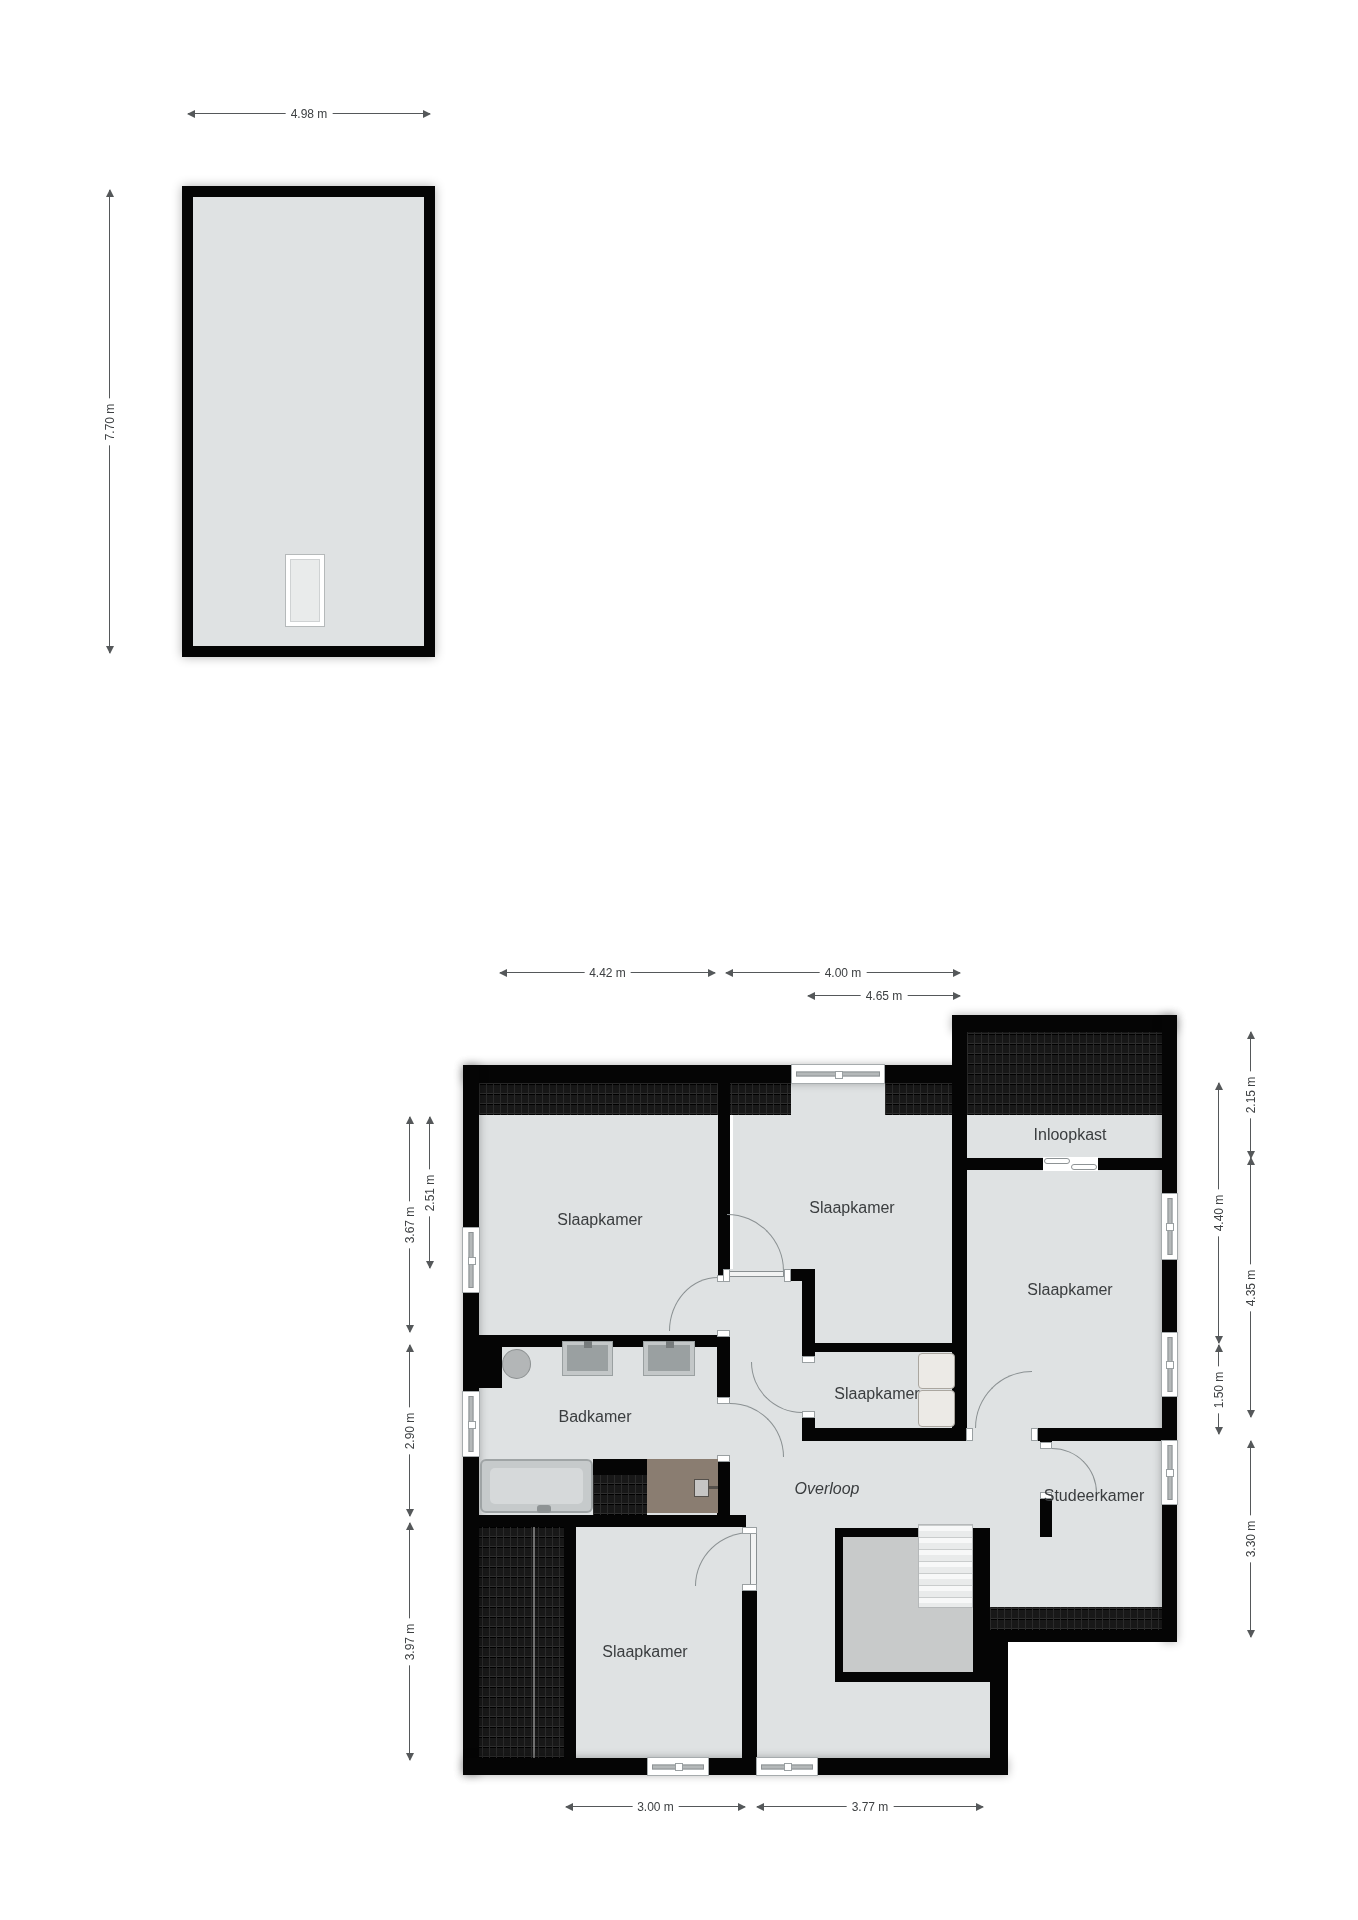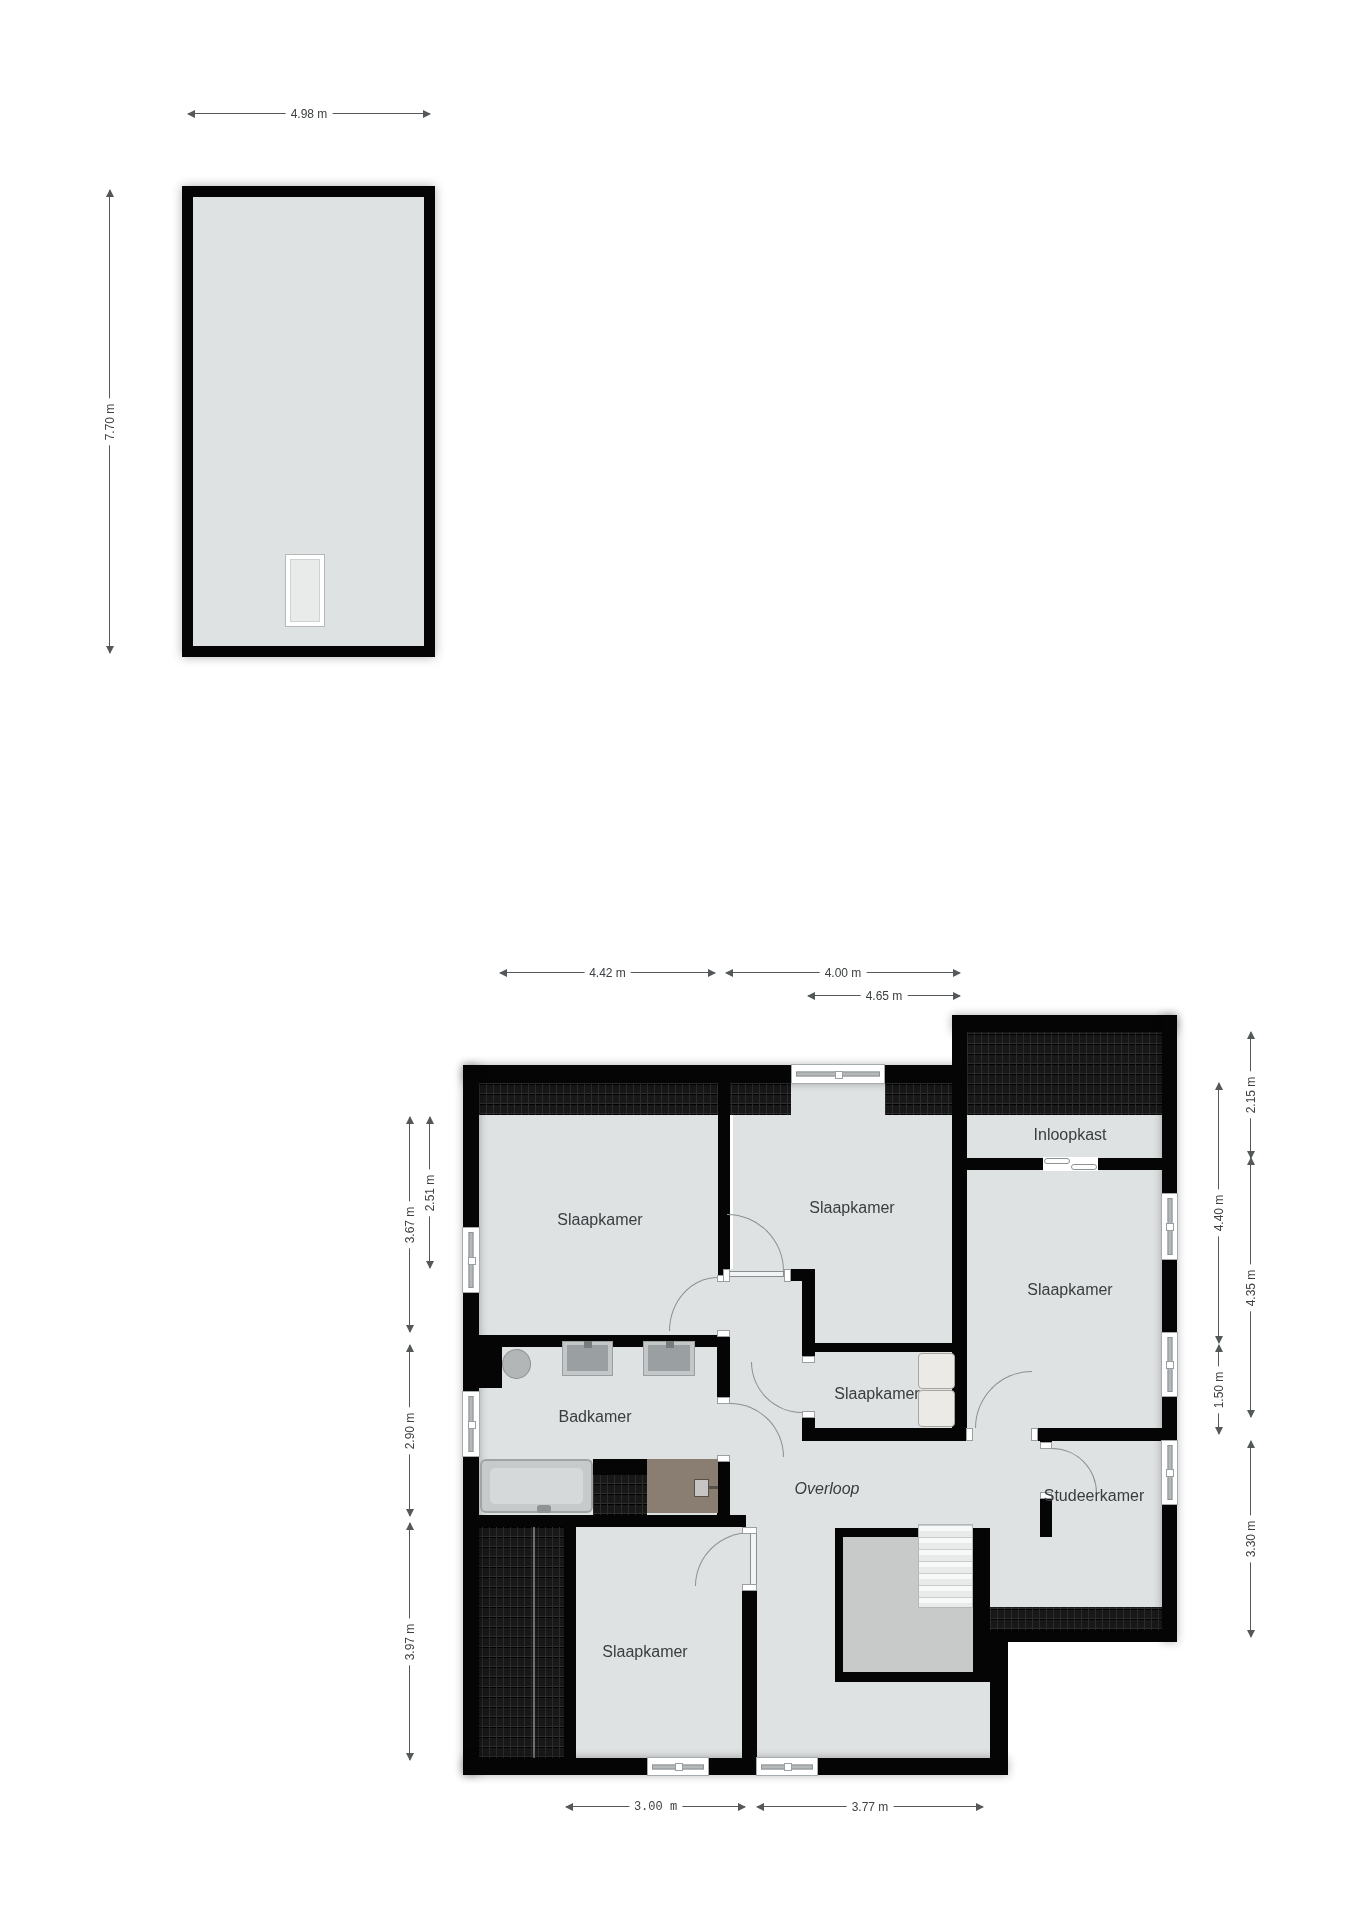--- a/index.html
+++ b/index.html
@@ -232,21 +232,21 @@
     <div class="dimh" style="left:500px;top:972px;width:215px;">
         <span class="dlbl">4.42 m</span>
       </div>
     <div class="dimh" style="left:726px;top:972px;width:234px;text-align:center;">
         <span class="dlbl">4.00 m</span>
       </div>
     <div class="dimh" style="left:808px;top:995px;width:152px;">
         <span class="dlbl">4.65 m</span>
       </div>
 
-    <div class="dimh" style="left:566px;top:1806px;width:179px;font-family:Liberation Mono, monospace;">
+    <div class="dimh" style="left:566px;top:1806px;width:179px;">
         <span class="dlbl">3.00 m</span>
       </div>
     <div class="dimh" style="left:757px;top:1806px;width:226px;">
         <span class="dlbl">3.77 m</span>
       </div>
 
     <div class="dimv" style="left:409px;top:1117px;height:215px;">
         <span class="dlbl">3.67 m</span>
       </div>
     <div class="dimv" style="left:429px;top:1117px;height:151px;">

